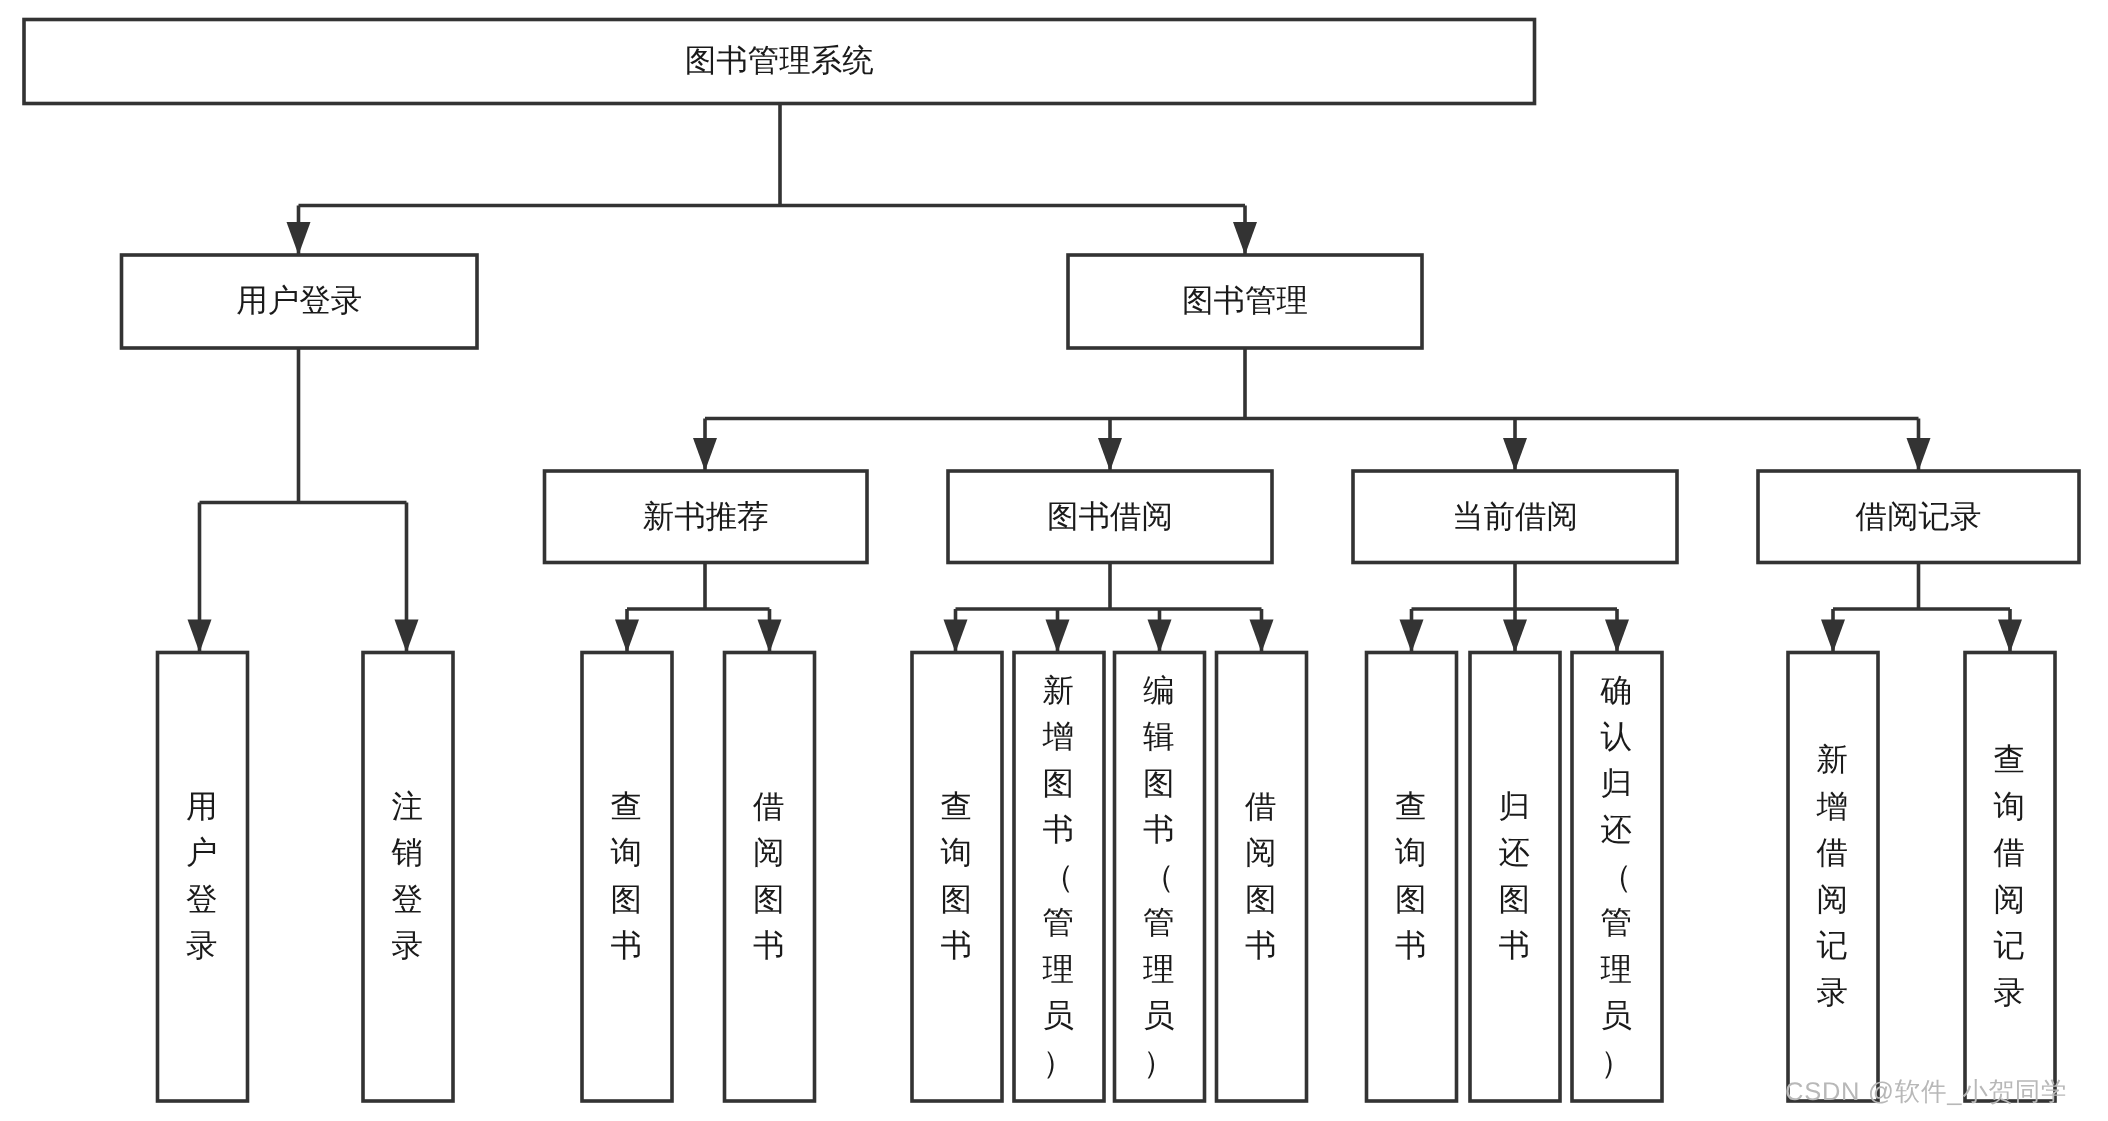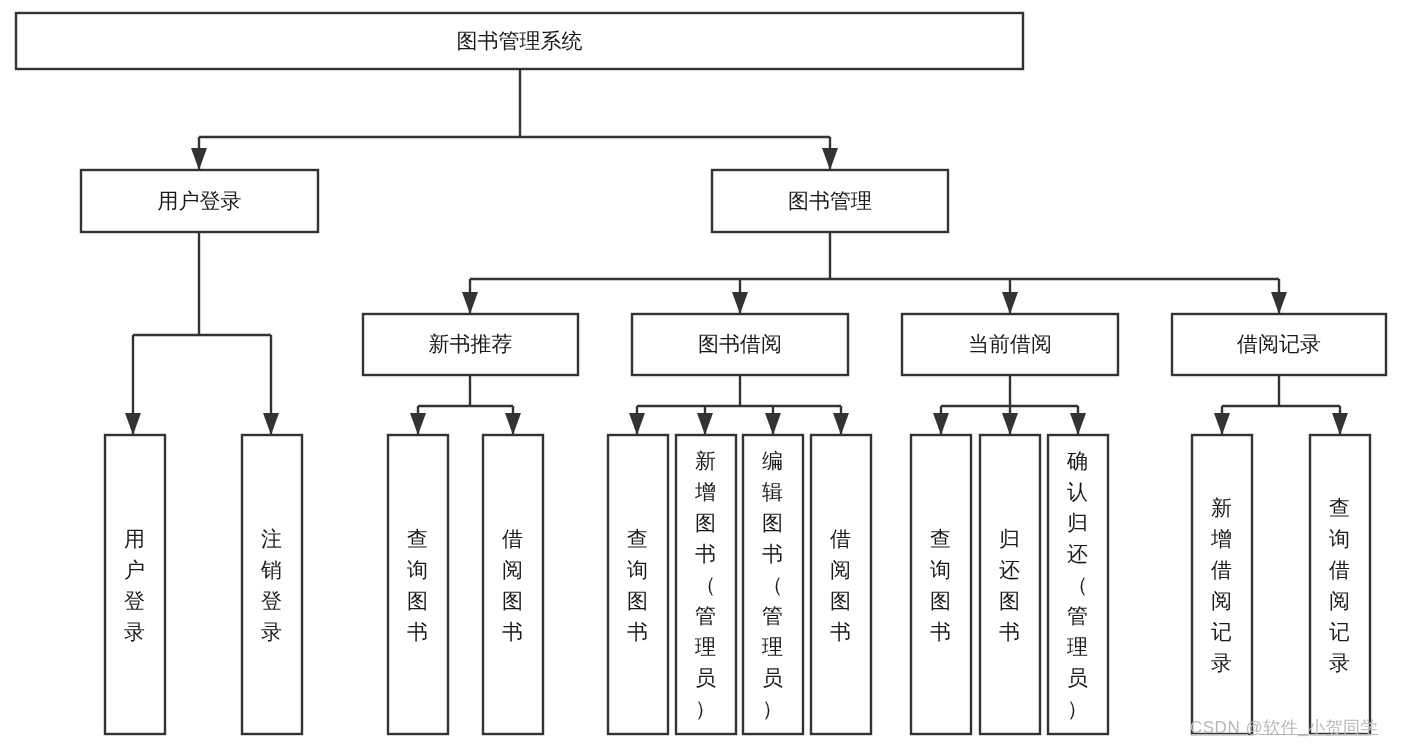--- a/index.html
+++ b/index.html
@@ -205,14 +205,14 @@
           <rect x="1192" y="435" width="60" height="299" class="node-rect"></rect>
           <text x="1222" y="0" class="node-label-v" text-anchor="middle" style="writing-mode:horizontal-tb;"><tspan x="1222" y="507" dominant-baseline="central">新</tspan><tspan x="1222" y="538" dominant-baseline="central">增</tspan><tspan x="1222" y="569" dominant-baseline="central">借</tspan><tspan x="1222" y="600" dominant-baseline="central">阅</tspan><tspan x="1222" y="631" dominant-baseline="central">记</tspan><tspan x="1222" y="662" dominant-baseline="central">录</tspan></text>
         </g>
         <g>
           <rect x="1310" y="435" width="60" height="299" class="node-rect"></rect>
           <text x="1340" y="0" class="node-label-v" text-anchor="middle" style="writing-mode:horizontal-tb;"><tspan x="1340" y="507" dominant-baseline="central">查</tspan><tspan x="1340" y="538" dominant-baseline="central">询</tspan><tspan x="1340" y="569" dominant-baseline="central">借</tspan><tspan x="1340" y="600" dominant-baseline="central">阅</tspan><tspan x="1340" y="631" dominant-baseline="central">记</tspan><tspan x="1340" y="662" dominant-baseline="central">录</tspan></text>
         </g>
       </g>
   </svg>
 
-  <div class="watermark-text" id="watermark" style="left: 1190px; top: 716px; text-decoration: underline;">CSDN @软件_小贺同学</div>
+  <div class="watermark-text" id="watermark" style="left: 1190px; top: 716px;">CSDN @软件_小贺同学</div>
 </div>
 
 </body></html>

